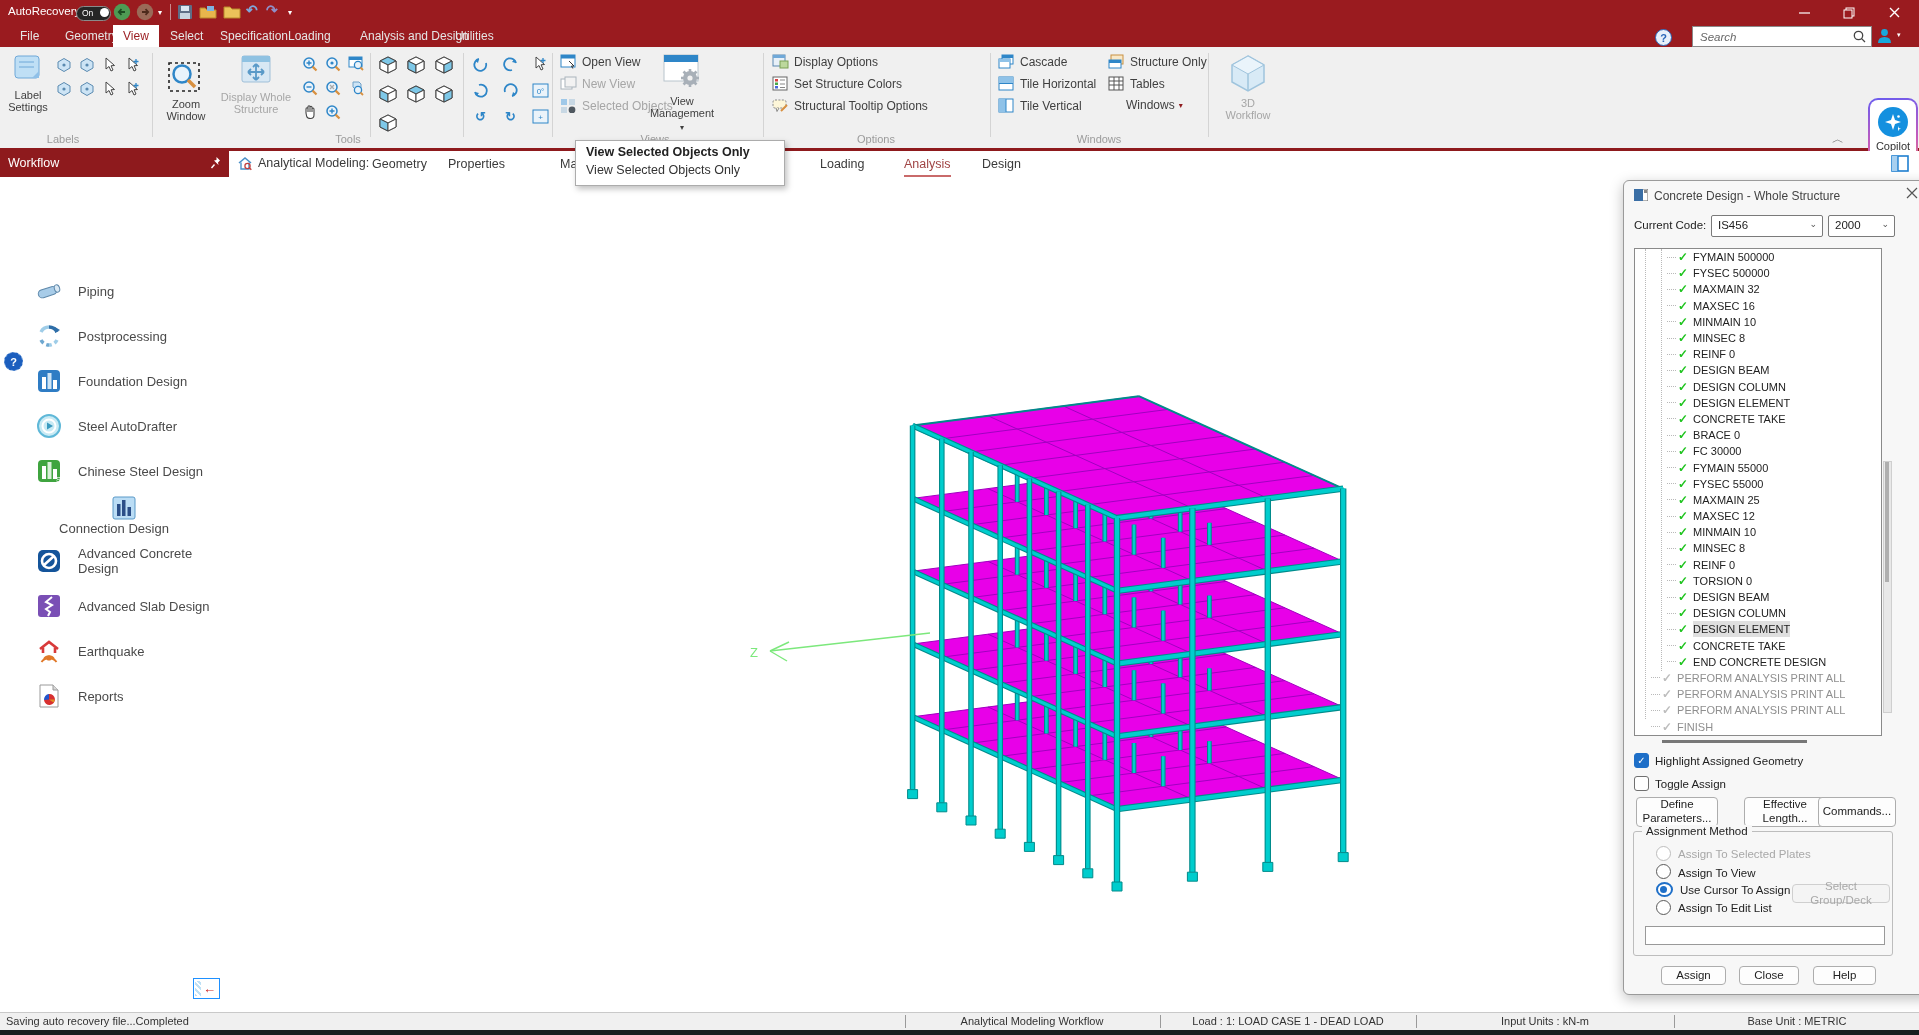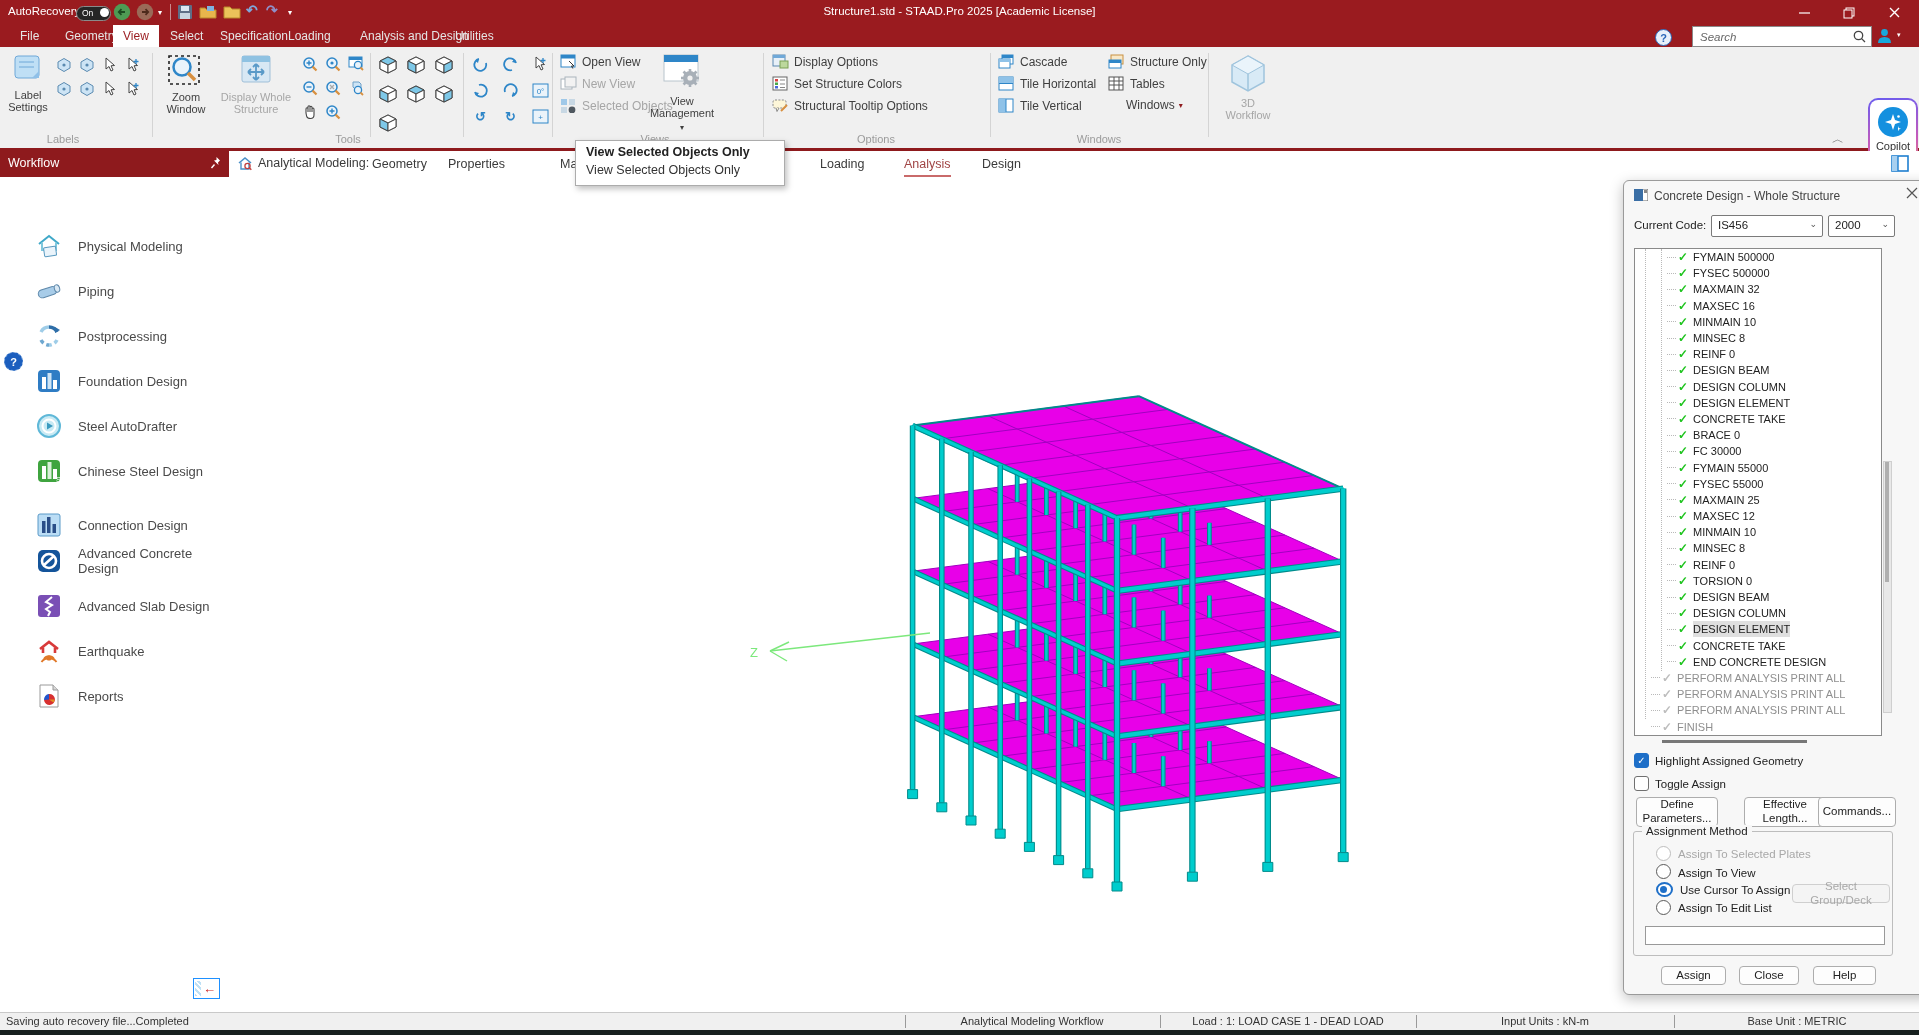--- a/index.html
+++ b/index.html
@@ -107,21 +107,20 @@
     <span class="abs" style="left:199px;top:4px;"><svg width="18" height="16">
           <path d="M1 4 L6 4 L8 6 L17 6 L17 14 L1 14 Z" fill="#E8B64C" stroke="#B8882C"></path>
           <rect x="8" y="2" width="7" height="5" fill="#7FB2E0"></rect>
         </svg></span>
     <span class="abs" style="left:223px;top:4px;"><svg width="18" height="16">
           <path d="M1 3 L7 3 L9 5 L17 5 L17 14 L1 14 Z" fill="#EBC35A" stroke="#B8882C"></path>
         </svg></span>
     <span class="abs" style="left:246px;top:2px;font-size:14px;color:#7FA8DC;font-weight:bold;">↶</span>
     <span class="abs" style="left:266px;top:2px;font-size:14px;color:#9090C8;font-weight:bold;">↷</span>
     <span class="abs" style="left:288px;top:8px;font-size:8px;">▾</span>
-    <span class="abs" style="left:0;right:0;top:5px;text-align:center;">Structure1.std - STAAD.Pro 2025 [Academic License]</span>
     <span class="wbtn" style="left:1790px;">
         <svg width="11" height="11">
           <line x1="0" y1="6" x2="11" y2="6" stroke="#fff" stroke-width="1.2"></line>
         </svg>
       </span>
     <span class="wbtn" style="left:1835px;">
         <svg width="12" height="12">
           <rect x="3" y="1" width="8" height="8" fill="none" stroke="#fff"></rect>
           <rect x="1" y="3" width="8" height="8" fill="#9A1B1F" stroke="#fff"></rect>
         </svg>
@@ -170,21 +169,21 @@
             <path d="M20 26 L27 26 L27 19 Z" fill="#8FC0E8"></path>
             <line x1="7" y1="10" x2="22" y2="10" stroke="#6FA8D8"></line>
             <line x1="7" y1="15" x2="22" y2="15" stroke="#6FA8D8"></line>
           </svg></span>
       <span>Label Settings</span>
     </div>
     <div id="label-tools-grid"></div>
     <span class="rgroup-label" style="left:63px;">Labels</span>
     <div class="rsep" style="left:152px;"></div>
 
-    <div class="rbig" style="left:160px;top:5px;width:52px;justify-content:center;">
+    <div class="rbig" style="left:160px;top:12px;width:52px;justify-content:center;">
       <span><svg width="38" height="36">
             <rect x="2" y="4" width="30" height="28" fill="none" stroke="#222" stroke-width="1.6" stroke-dasharray="3 3"></rect>
             <circle cx="15" cy="15" r="8.5" fill="#E9F3FB" stroke="#2E86C8" stroke-width="2.5"></circle>
             <line x1="21" y1="21" x2="28" y2="28" stroke="#D89040" stroke-width="3.5"></line>
           </svg></span>
       <span>Zoom Window</span>
     </div>
     <div class="rbig gray" style="left:214px;top:5px;width:84px;">
       <span><svg width="38" height="36">
             <rect x="5" y="4" width="28" height="26" rx="2" fill="#D8E8F4" stroke="#9FBFD8"></rect>
@@ -613,28 +612,20 @@
         <span class="tab" style="left: 753px;">Design</span>
       </div>
     <span class="abs" style="left:1662px;top:4px;"><svg width="18" height="17">
           <rect x="1" y="1" width="16" height="15" fill="#fff" stroke="#1E7FD0" stroke-width="1.6"></rect>
           <rect x="1" y="1" width="6" height="15" fill="#A8D0F0"></rect>
           <line x1="7" y1="1" x2="7" y2="16" stroke="#1E7FD0" stroke-width="1.4"></line>
         </svg></span>
   </div>
 
   <div id="sidebar" class="abs">
-      <div class="sb-item" style="top: 48px;">
-        <span class="sb-ic"><svg width="26" height="26">
-            <path d="M3 11 L13 3 L23 11" fill="none" stroke="#3FA8C8" stroke-width="2"></path>
-            <path d="M6 9.5 L6 17 L20 17 L20 9.5" fill="none" stroke="#7FC8DD" stroke-width="2"></path>
-            <rect x="8" y="14" width="12" height="9" rx="1" fill="#EAF4FB" stroke="#5A9AC0" transform="rotate(-8 14 18)"></rect>
-          </svg></span>
-        <span>Physical Modeling</span>
-      </div>
       <div class="sb-item" style="top: 93px;">
         <span class="sb-ic"><svg width="26" height="26">
             <rect x="2" y="10" width="19" height="8" rx="4" fill="#A8CCE8" stroke="#5E88AA" transform="rotate(-18 12 14)"></rect>
             <ellipse cx="21" cy="10.5" rx="2.6" ry="3.8" fill="#D8E8F4" stroke="#5E88AA" transform="rotate(-18 21 10.5)"></ellipse>
           </svg></span>
         <span>Piping</span>
       </div>
       <div class="sb-item" style="top: 138px;">
         <span class="sb-ic"><svg width="26" height="26">
             <g fill="none" stroke-width="3.4">
@@ -668,21 +659,21 @@
       <div class="sb-item" style="top: 273px;">
         <span class="sb-ic"><svg width="26" height="26">
             <rect x="2" y="2" width="22" height="22" rx="4" fill="#3FA43F"></rect>
             <rect x="6" y="8" width="4" height="13" fill="#fff"></rect>
             <rect x="11.5" y="4" width="4" height="17" fill="#D8F0D8"></rect>
             <rect x="17" y="11" width="4" height="10" fill="#fff"></rect>
             <text x="20" y="24" font-size="7" fill="#fff">S</text>
           </svg></span>
         <span>Chinese Steel Design</span>
       </div>
-      <div class="sb-item" style="top: 327px;">
+      <div class="sb-item" style="top: 318px; flex-direction: column;">
         <span class="sb-ic"><svg width="26" height="26">
             <rect x="2" y="2" width="22" height="22" rx="2" fill="#BBDDF5" stroke="#5A9AC8"></rect>
             <rect x="6" y="9" width="3.5" height="12" fill="#2A4E88"></rect>
             <rect x="11" y="5" width="3.5" height="16" fill="#2A4E88"></rect>
             <rect x="16.5" y="12" width="3.5" height="9" fill="#2A4E88"></rect>
           </svg></span>
         <span>Connection Design</span>
       </div>
       <div class="sb-item" style="top: 363px;">
         <span class="sb-ic"><svg width="26" height="26">

